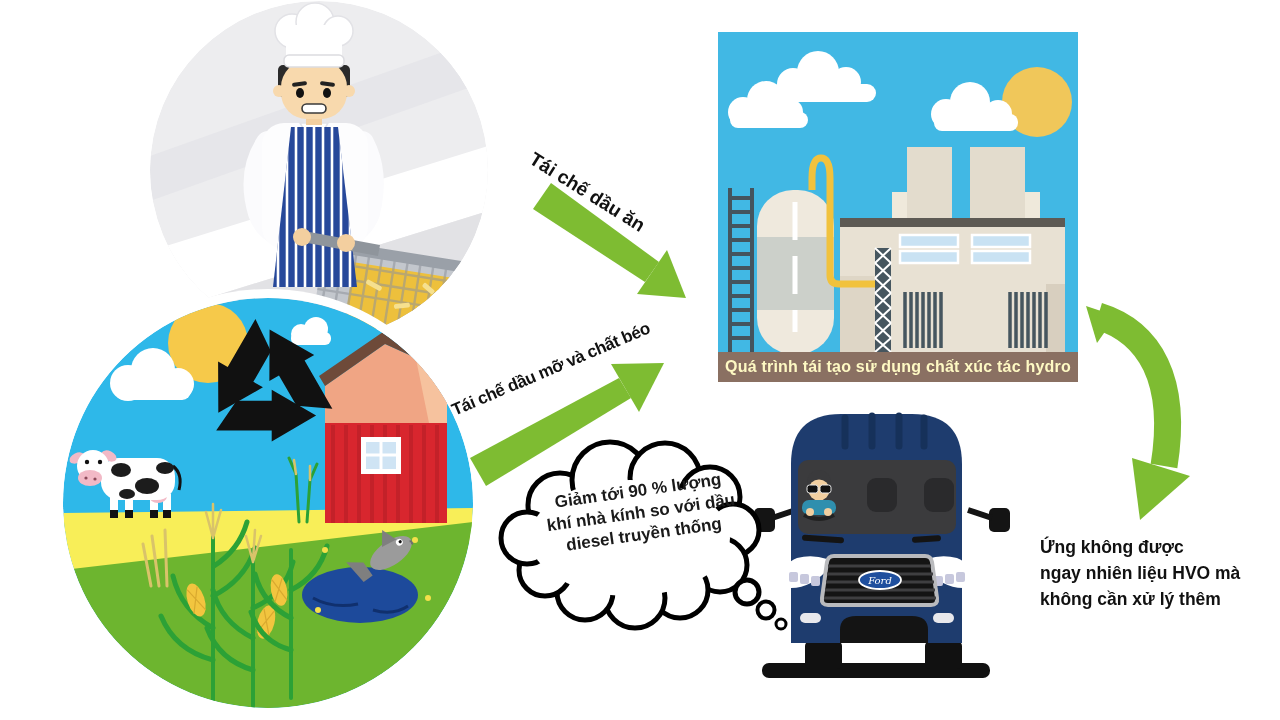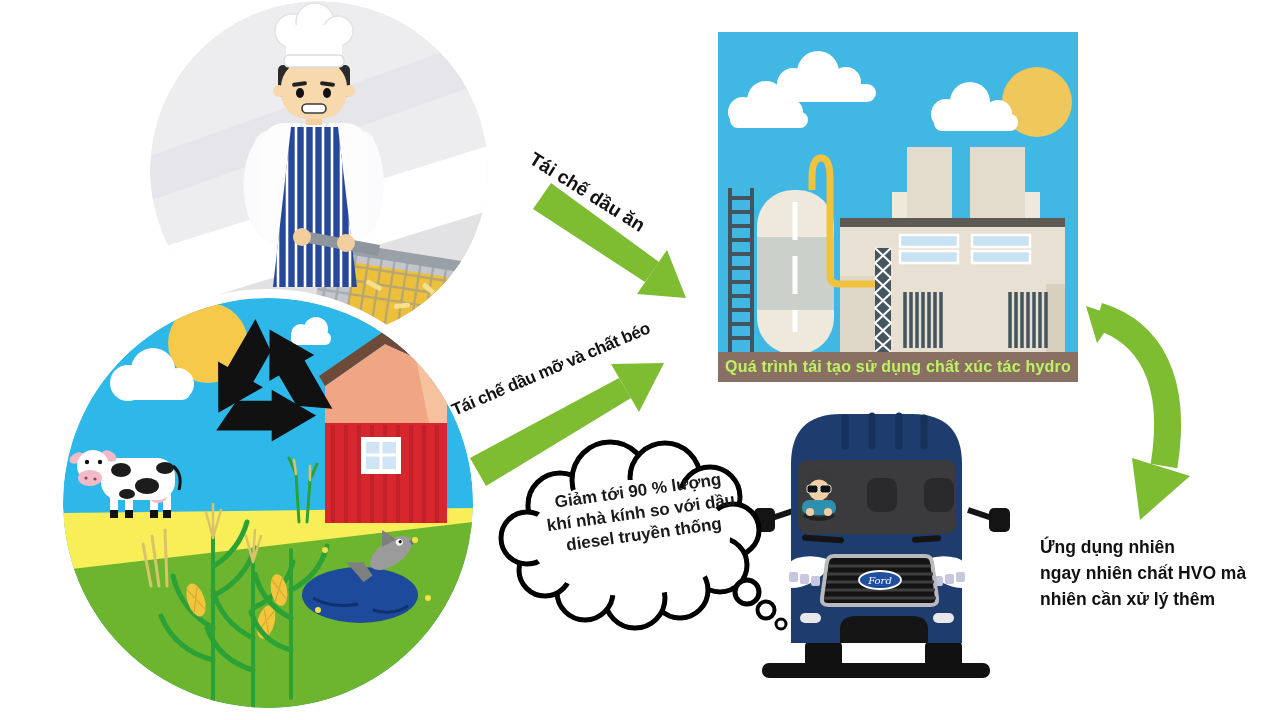--- a/index.html
+++ b/index.html
@@ -3,21 +3,21 @@
 <meta charset="utf-8">
 <style>
   html,body{margin:0;padding:0;background:#fff;}
   .stage{position:relative;width:1280px;height:720px;background:#ffffff;overflow:hidden;
          font-family:"Liberation Sans",sans-serif;}
   .abs{position:absolute;}
   .circle-wrap{border-radius:50%;overflow:hidden;}
   .farm-ring{box-shadow:0 0 0 9px #ffffff;}
   .factory-panel{left:718px;top:32px;width:360px;height:350px;}
   .factory-caption{position:absolute;left:0;bottom:0;width:360px;height:30px;background:#8a7062;
-      color:#bef264;display:flex;align-items:center;justify-content:center;
+      color:#fef9c3;display:flex;align-items:center;justify-content:center;
       font-size:16px;font-weight:600;letter-spacing:.2px;}
   .arrow-label{position:absolute;font-weight:700;color:#111;white-space:nowrap;transform-origin:0 0;}
   .label-top{left:537px;top:148px;font-size:19px;transform:rotate(32deg);}
   .label-bottom{left:449px;top:402px;font-size:17px;letter-spacing:-0.4px;transform:rotate(-23deg);}
   .bubble-text{left:535px;top:480px;width:212px;text-align:center;font-size:17px;font-weight:700;
       line-height:22px;color:#1a1a1a;transform:rotate(-8deg);transform-origin:50% 50%;}
   .result-text{left:1040px;top:534px;width:220px;font-size:17.5px;font-weight:700;line-height:26px;color:#111;}
   .result-text span,.bubble-text span{display:block;}
   svg{display:block;}
 </style>
@@ -378,18 +378,18 @@
       <circle cx="283" cy="186" r="5" fill="#ffffff" stroke="#000" stroke-width="3"></circle>
     </svg>
   </div>
   <div class="abs bubble-text">
     <span>Giảm tới 90 % lượng</span>
     <span>khí nhà kính so với dầu</span>
     <span>diesel truyền thống</span>
   </div>
 
   <div class="abs result-text">
-    <span>Ứng dụng nhiên</span>
-    <span>ngay nhiên chất HVO mà</span>
-    <span>nhiên cần xử lý thêm</span>
+    <span>Ứng không được</span>
+    <span>ngay nhiên liệu HVO mà</span>
+    <span>không cần xử lý thêm</span>
   </div>
 
 </div>
 
 </body></html>

